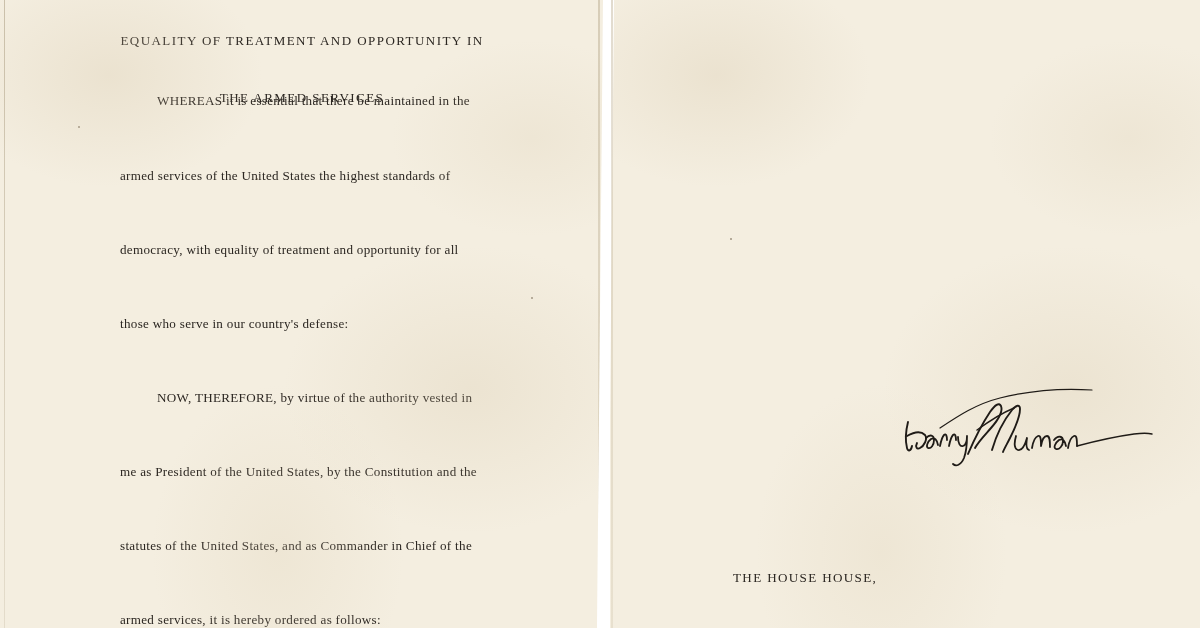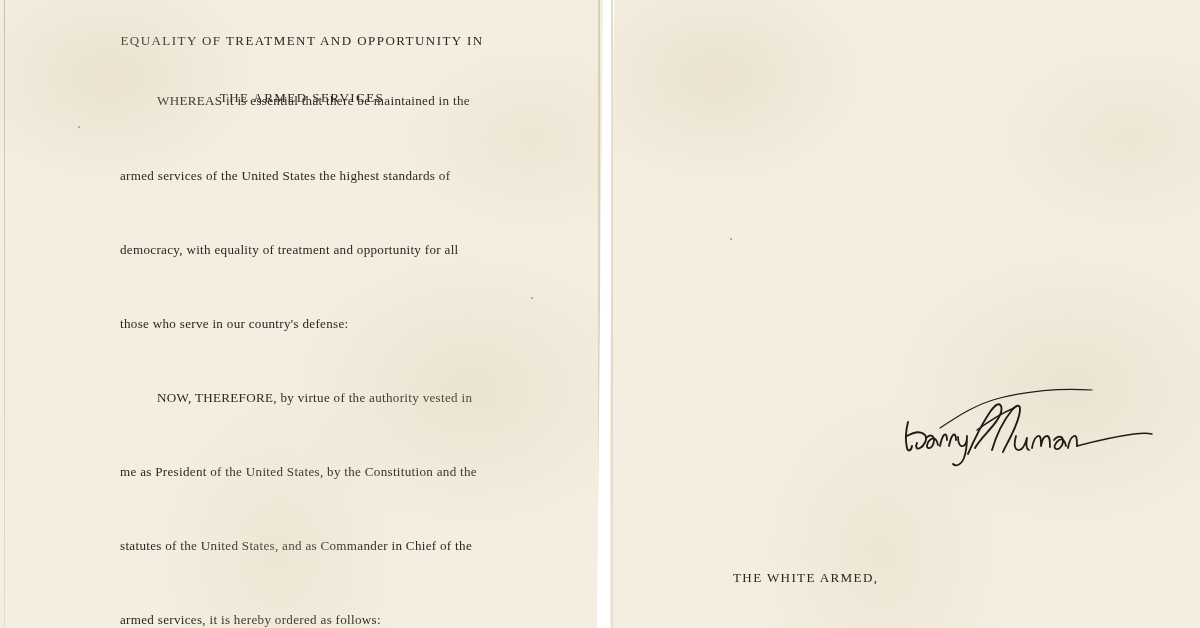--- a/index.html
+++ b/index.html
@@ -215,17 +215,17 @@
       <path d="M136 66 C 137 60, 139 55, 142 54 C 145 53, 145 59, 145 64 C 146 58, 148 54, 151 54 C 154 54, 154 60, 154 65" stroke-width="1.8"></path>
 
       <path d="M158 58 C 162 53, 167 54, 167 59 C 167 64, 163 68, 160 67 C 157 66, 159 61, 163 58 C 167 56, 169 59, 170 64" stroke-width="1.8"></path>
 
       <path d="M172 66 C 173 60, 175 55, 178 54 C 181 53, 181 59, 181 64" stroke-width="1.8"></path>
       <path d="M181 64 C 196 60, 216 55, 238 52 C 246 51, 252 51, 256 52" stroke-width="1.3"></path>
     </svg>
   </div>
 
   <div id="closing">
-    <span class="whitehouse">THE WHITE ARMED,</span>
+    <span class="whitehouse">THE HOUSE HOUSE,</span>
     
   </div>
 
 </div>
 
 </body></html>

